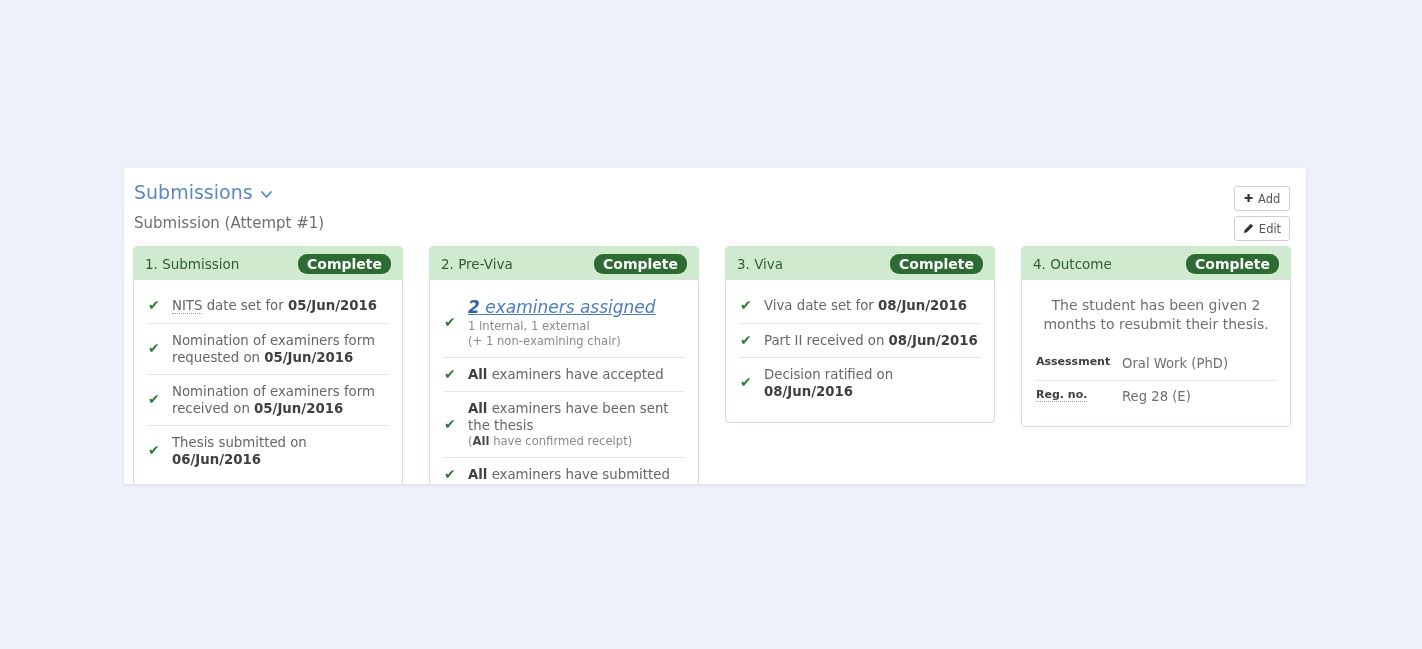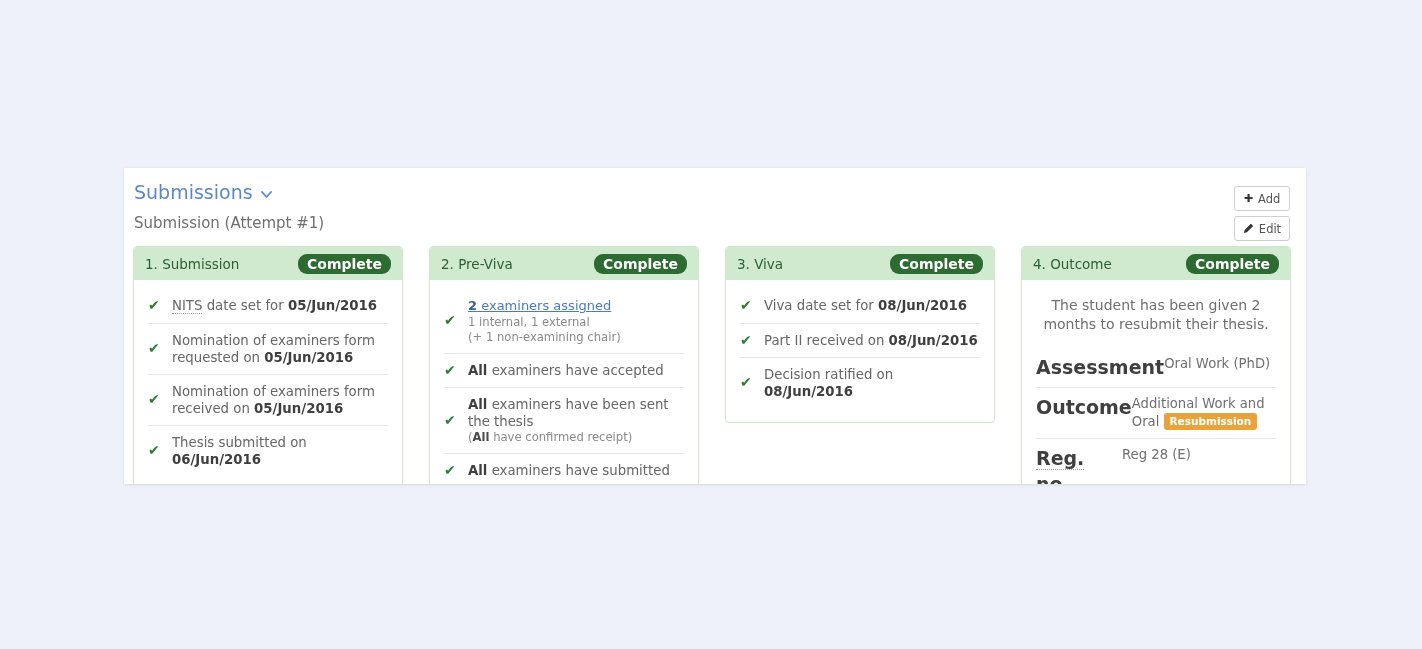--- a/index.html
+++ b/index.html
@@ -90,39 +90,39 @@
     border-top: 1px solid #e6e6e6;
   }
   .chk-list li:first-child { border-top: none; padding-top: 9px; }
   .tick {
     flex: 0 0 auto; width: 13px; color: #2f7a36;
     font-size: 14px; line-height: 1.25; font-weight: bold;
     align-self: center;
   }
   .txt { font-size: 13.3px; color: #666; line-height: 1.28; }
   .txt b { color: #3f3f3f; font-weight: bold; }
-  .txt .lnk { color: #4a7cbb; font-size: 13px; }
+  .txt .lnk { color: #4a7cbb; font-size: 17px; font-style: italic; }
   .txt .lnk b { color: #2f63a8; font-weight: bold; }
   .sub { font-size: 11.6px; color: #8a8a8a; line-height: 1.3; }
   .sub b { color: #4a4a4a; font-weight: bold; }
   .abbr { border-bottom: 1px dotted #9a9a9a; }
 
   
   .outcome-msg {
     text-align: center; font-size: 14px; color: #6f6f6f;
     line-height: 1.35; padding: 8px 6px 14px 6px;
   }
   .dl { display: block; }
   .dl-row {
     display: flex; align-items: flex-start;
     border-top: 1px solid #e6e6e6;
     padding: 7px 0;
   }
   .dl-row:first-child { border-top: none; }
-  .dt { flex: 0 0 86px; font-size: 19px; font-weight: bold; color: #3f3f3f; line-height: 1.35; }
+  .dt { flex: 0 0 86px; font-size: 11px; font-weight: bold; color: #3f3f3f; line-height: 1.35; }
   .dd { flex: 1; font-size: 13.2px; color: #6f6f6f; line-height: 1.35; }
   .badge-orange {
     display: inline-block;
     background: #e8a33d; color: #fff;
     font-size: 10.5px; font-weight: bold;
     padding: 3px 6px; border-radius: 3px;
     line-height: 1; vertical-align: 1px;
   }
 </style>
 </head>
@@ -249,24 +249,20 @@
           <span class="pill">Complete</span>
         </div>
         <div class="card-body">
           <div class="outcome-msg">The student has been given 2 months to resubmit their thesis.</div>
           <div class="dl">
             <div class="dl-row">
               <div class="dt">Assessment</div>
               <div class="dd">Oral Work (PhD)</div>
             </div>
             <div class="dl-row">
-              <div class="dt">Outcome</div>
-              <div class="dd"><span>Additional Work and Oral</span> <span class="badge-orange">Resubmission</span></div>
-            </div>
-            <div class="dl-row">
               <div class="dt"><span class="abbr">Reg. no.</span></div>
               <div class="dd">Reg 28 (E)</div>
             </div>
           </div>
         </div>
       </div>
 
     </div>
   </div>
 </div>

